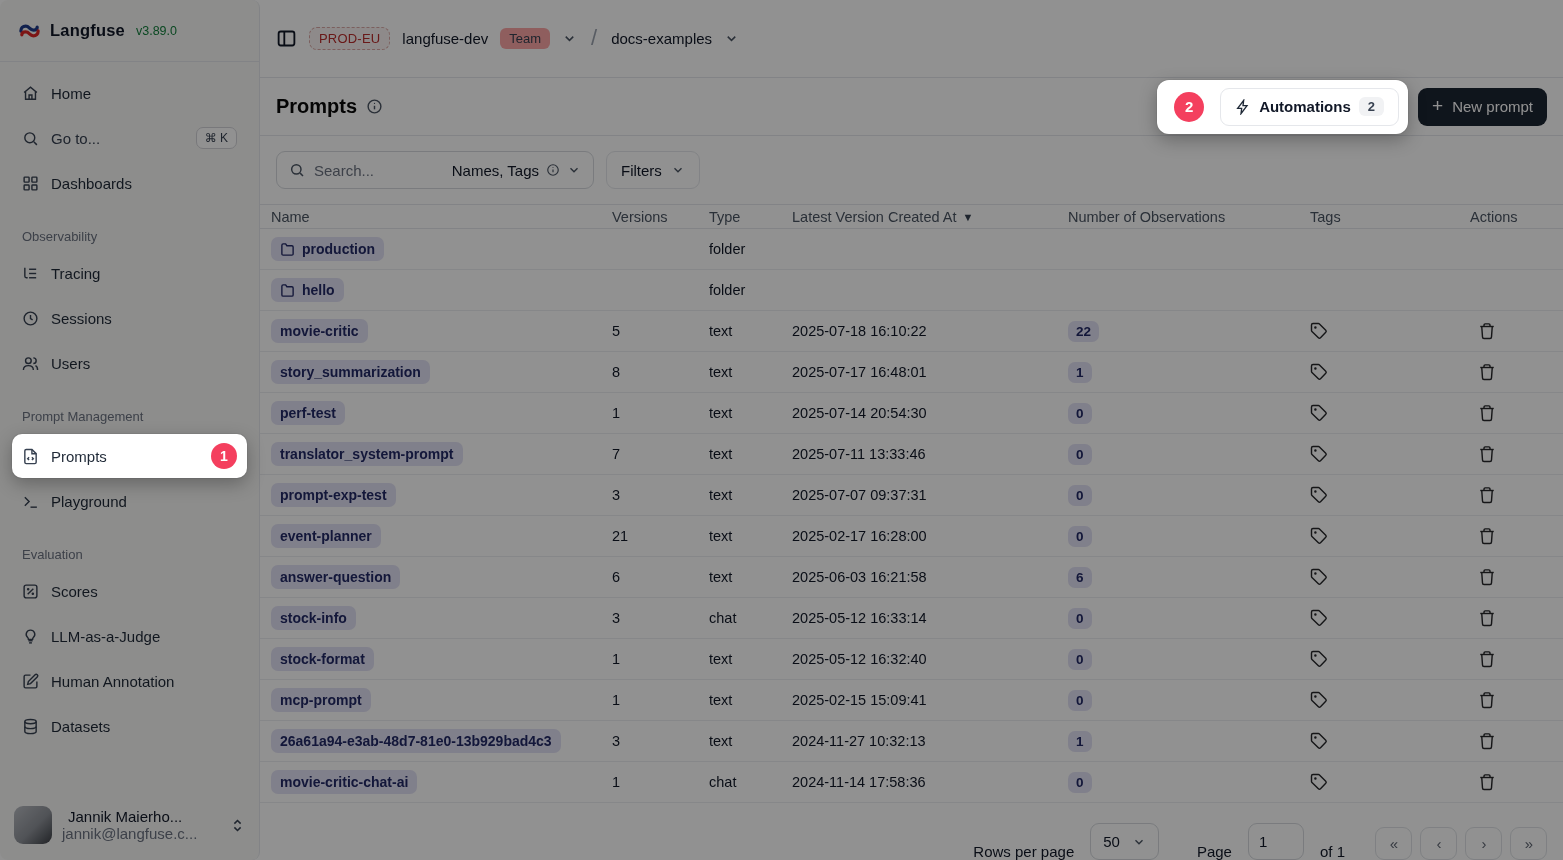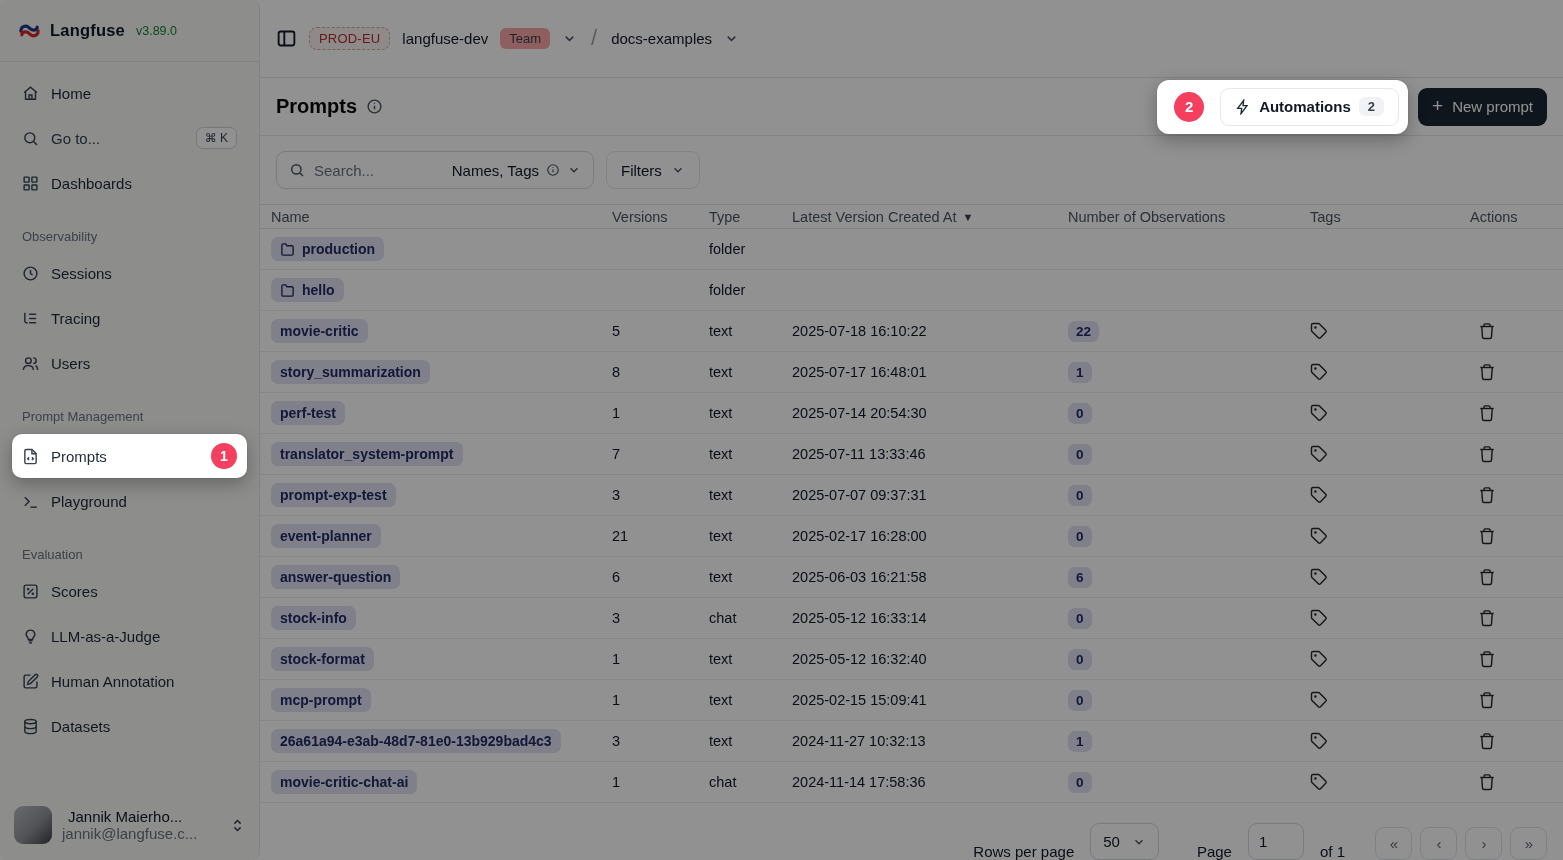--- a/index.html
+++ b/index.html
@@ -132,37 +132,37 @@
             </svg>
           </span>
         <span>Dashboards</span>
       </div>
 
       <div class="section-label">Observability</div>
 
       <div class="nav-item">
         <span class="ni">
             <svg width="17" height="17" viewBox="0 0 24 24" fill="none" stroke="currentColor" stroke-width="2">
-              <circle cx="12" cy="12" r="9"></circle>
-              <path d="M12 7v5l3 2"></path>
-            </svg>
-          </span>
-        <span>Sessions</span>
-      </div>
-
-      <div class="nav-item">
-        <span class="ni">
-            <svg width="17" height="17" viewBox="0 0 24 24" fill="none" stroke="currentColor" stroke-width="2">
               <path d="M4 4v12a2 2 0 0 0 2 2h2"></path>
               <path d="M10 6h10"></path>
               <path d="M10 12h10"></path>
               <path d="M10 18h10"></path>
             </svg>
           </span>
         <span>Tracing</span>
+      </div>
+
+      <div class="nav-item">
+        <span class="ni">
+            <svg width="17" height="17" viewBox="0 0 24 24" fill="none" stroke="currentColor" stroke-width="2">
+              <circle cx="12" cy="12" r="9"></circle>
+              <path d="M12 7v5l3 2"></path>
+            </svg>
+          </span>
+        <span>Sessions</span>
       </div>
 
       <div class="nav-item">
         <span class="ni">
             <svg width="17" height="17" viewBox="0 0 24 24" fill="none" stroke="currentColor" stroke-width="2">
               <circle cx="9" cy="8" r="4"></circle>
               <path d="M2 21c0-4 3-6 7-6s7 2 7 6"></path>
               <path d="M16 4a4 4 0 0 1 0 8"></path>
               <path d="M19 15c2 .8 3 2.8 3 6"></path>
             </svg>

